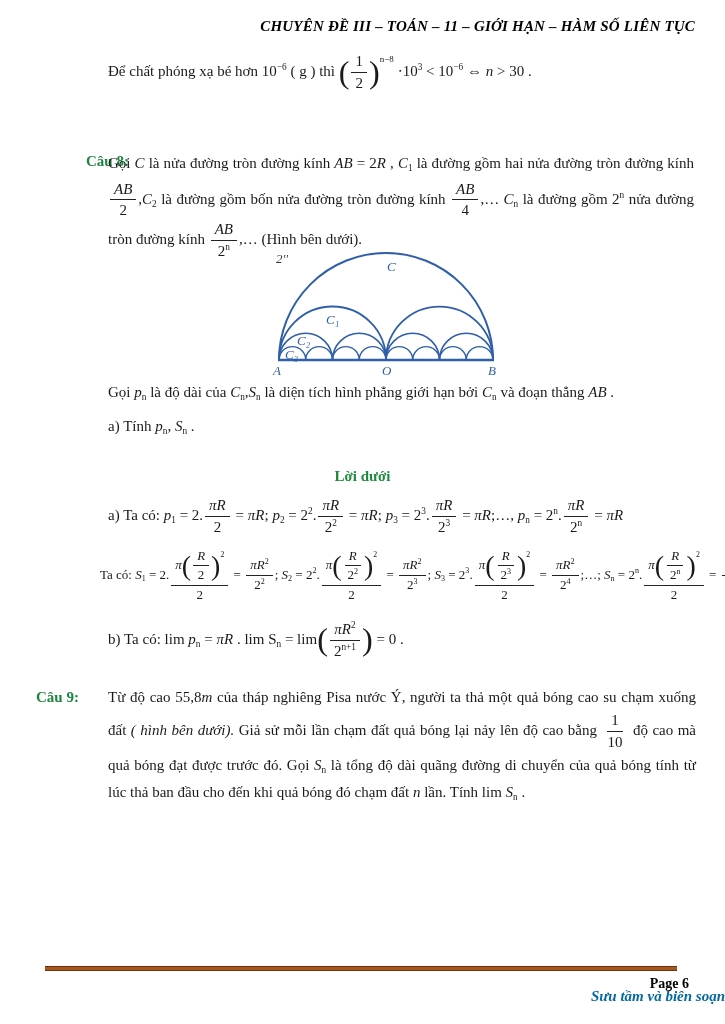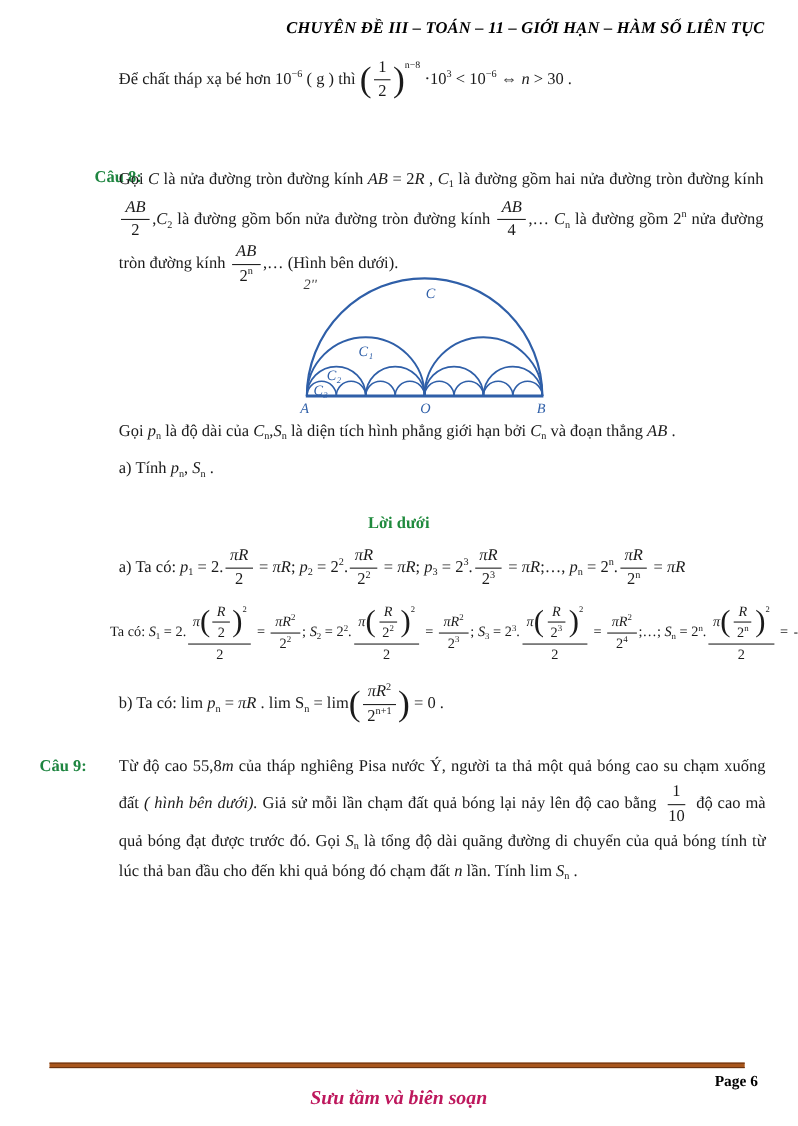--- a/index.html
+++ b/index.html
@@ -49,31 +49,31 @@
     font-family:"Liberation Serif","DejaVu Serif",serif; }
   .figexp { fill:#3a3a3a; font-style:italic; font-size:13px;
     font-family:"Liberation Serif","DejaVu Serif",serif; }
   .arc { fill:none; stroke:#2f5fa8; }
 
   .footer-rule {
     top:966px; left:45px; width:632px; height:5px;
     background:#a9561c; border-top:1px solid #6b3410; border-bottom:1px solid #6b3410;
   }
   .page-num { top:976px; right:36px; font-weight:bold; font-size:14px; color:#000; }
-  .credit { top:988px; left:0; width:100%; text-align:center;
-    font-weight:bold; font-style:italic; font-size:18px; color:#be185d; }
+  .credit { top:988px; left:0; width:100%; text-align:right;
+    font-weight:bold; font-style:italic; font-size:15px; color:#0369a1; }
 </style>
 </head>
 <body>
 
 <div class="page">
 
   <div class="abs header-title">CHUYÊN ĐỀ III – TOÁN – 11  – GIỚI HẠN – HÀM SỐ LIÊN TỤC</div>
 
-  <div class="abs rich" style="top:52px; left:108px; width:590px;"><span class="txt">Để chất tháp xạ bé hơn </span><span class="txt">10</span><sup>−6</sup><span class="txt"> ( g )  thì </span><span class="bigp">(</span><span class="frac">
+  <div class="abs rich" style="top:52px; left:108px; width:590px;"><span class="txt">Để chất phóng xạ bé hơn </span><span class="txt">10</span><sup>−6</sup><span class="txt"> ( g )  thì </span><span class="bigp">(</span><span class="frac">
         <span class="num"><span class="txt">1</span></span>
         <span class="den"><span class="txt">2</span></span>
       </span><span class="bigp">)</span><span class="supb">n−8</span><span class="txt"> ⋅10</span><sup>3</sup><span class="txt"> &lt; 10</span><sup>−6</sup><span class="txt"> ⇔ </span><span class="var">n</span><span class="txt"> &gt; 30 .</span></div>
 
 
   <div class="abs qlabel" style="top:153px; left:50px;margin-left:36px;">Câu 8:</div>
 
   <div class="abs rich justify" style="top:148px; left:108px; width:586px; line-height:2.1;"><span class="txt">Gọi </span><span class="var">C</span><span class="txt"> là nửa đường tròn đường kính </span><span class="var">AB</span><span class="txt"> = 2</span><span class="var">R</span><span class="txt"> , </span><span class="var">C</span><sub>1</sub><span class="txt"> là đường gồm hai nửa đường tròn đường kính </span><span class="frac">
         <span class="num"><span class="var">AB</span></span>
         <span class="den"><span class="txt">2</span></span>

